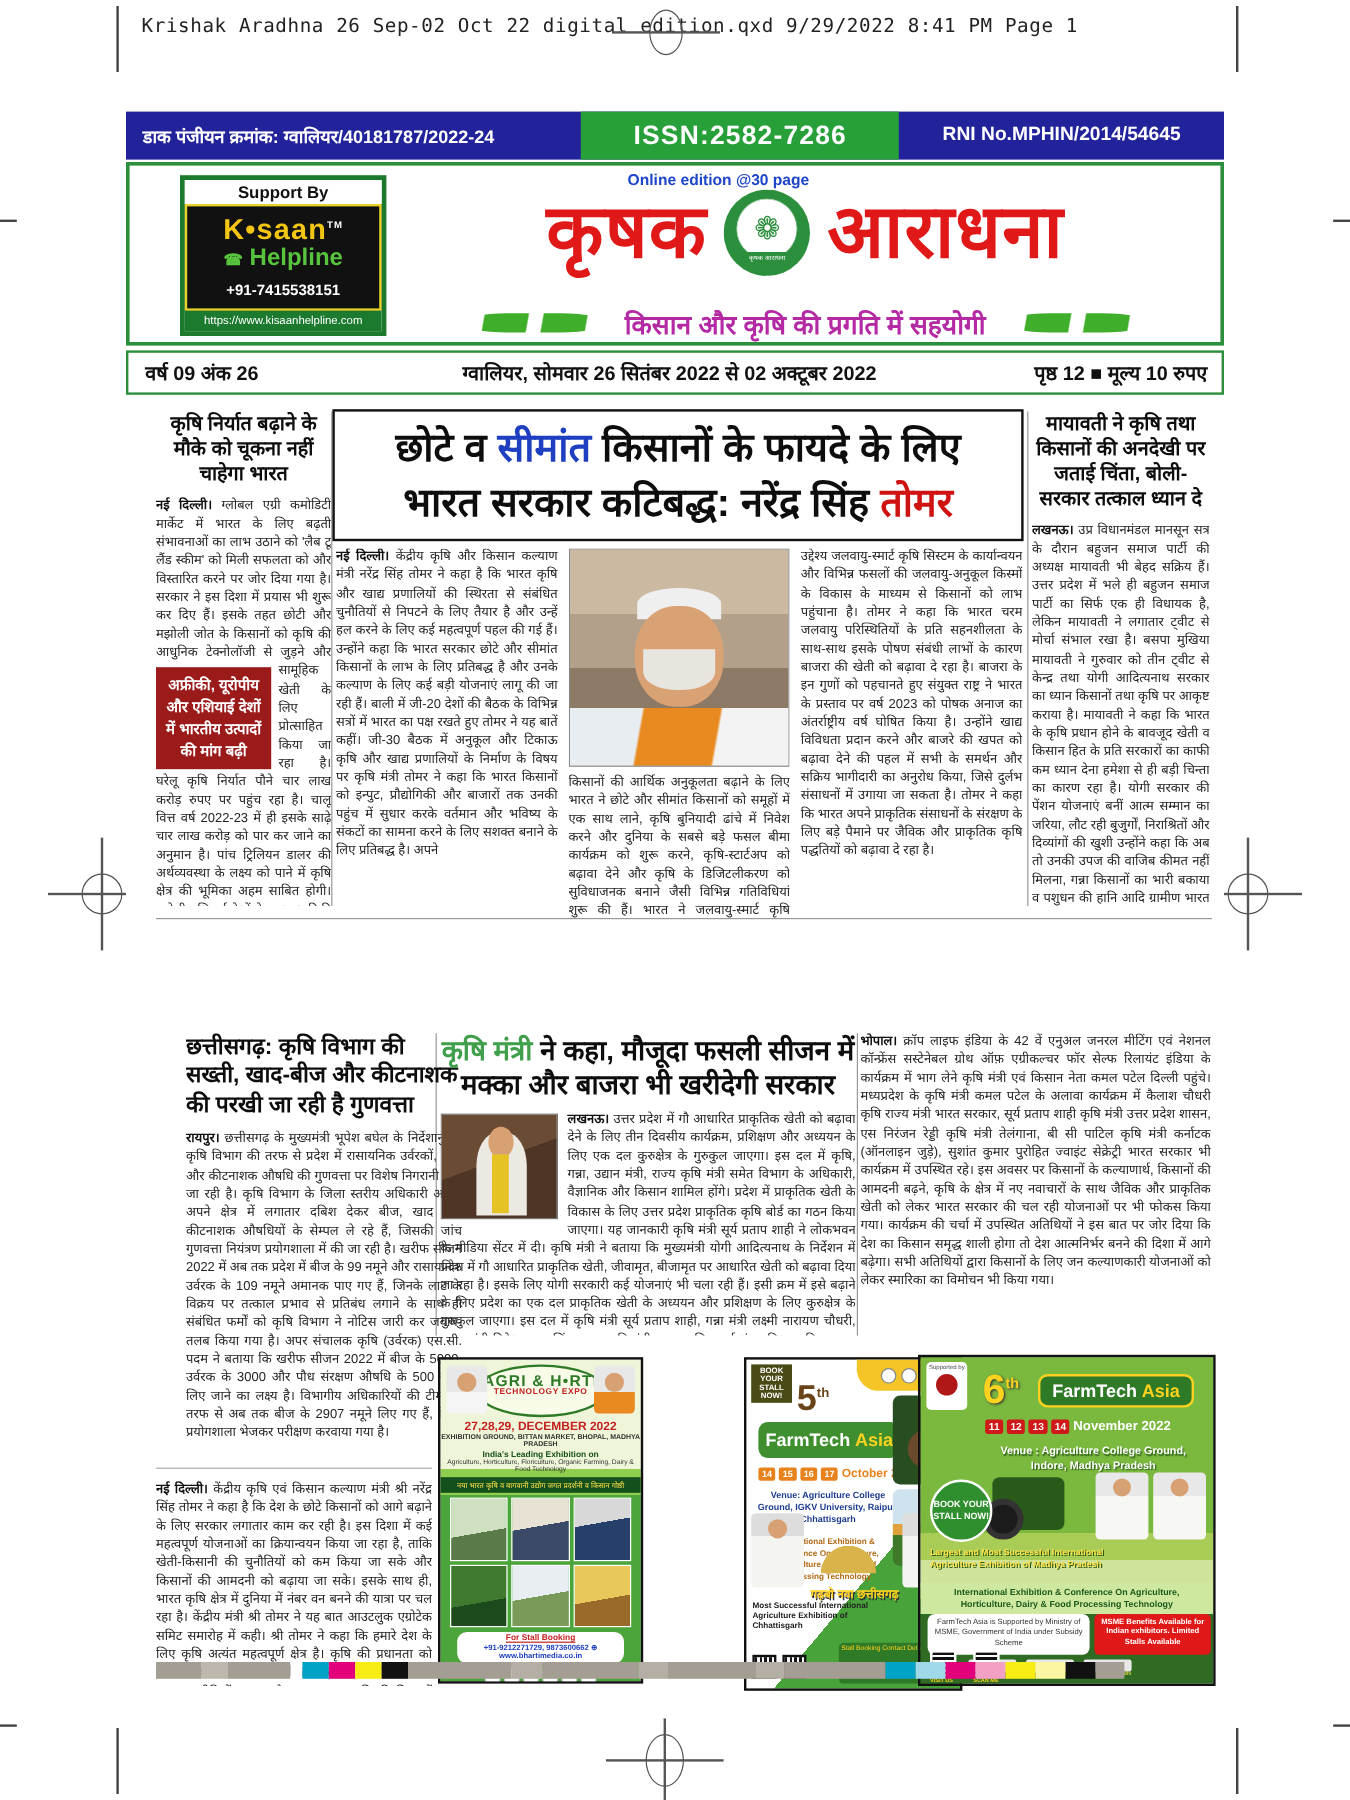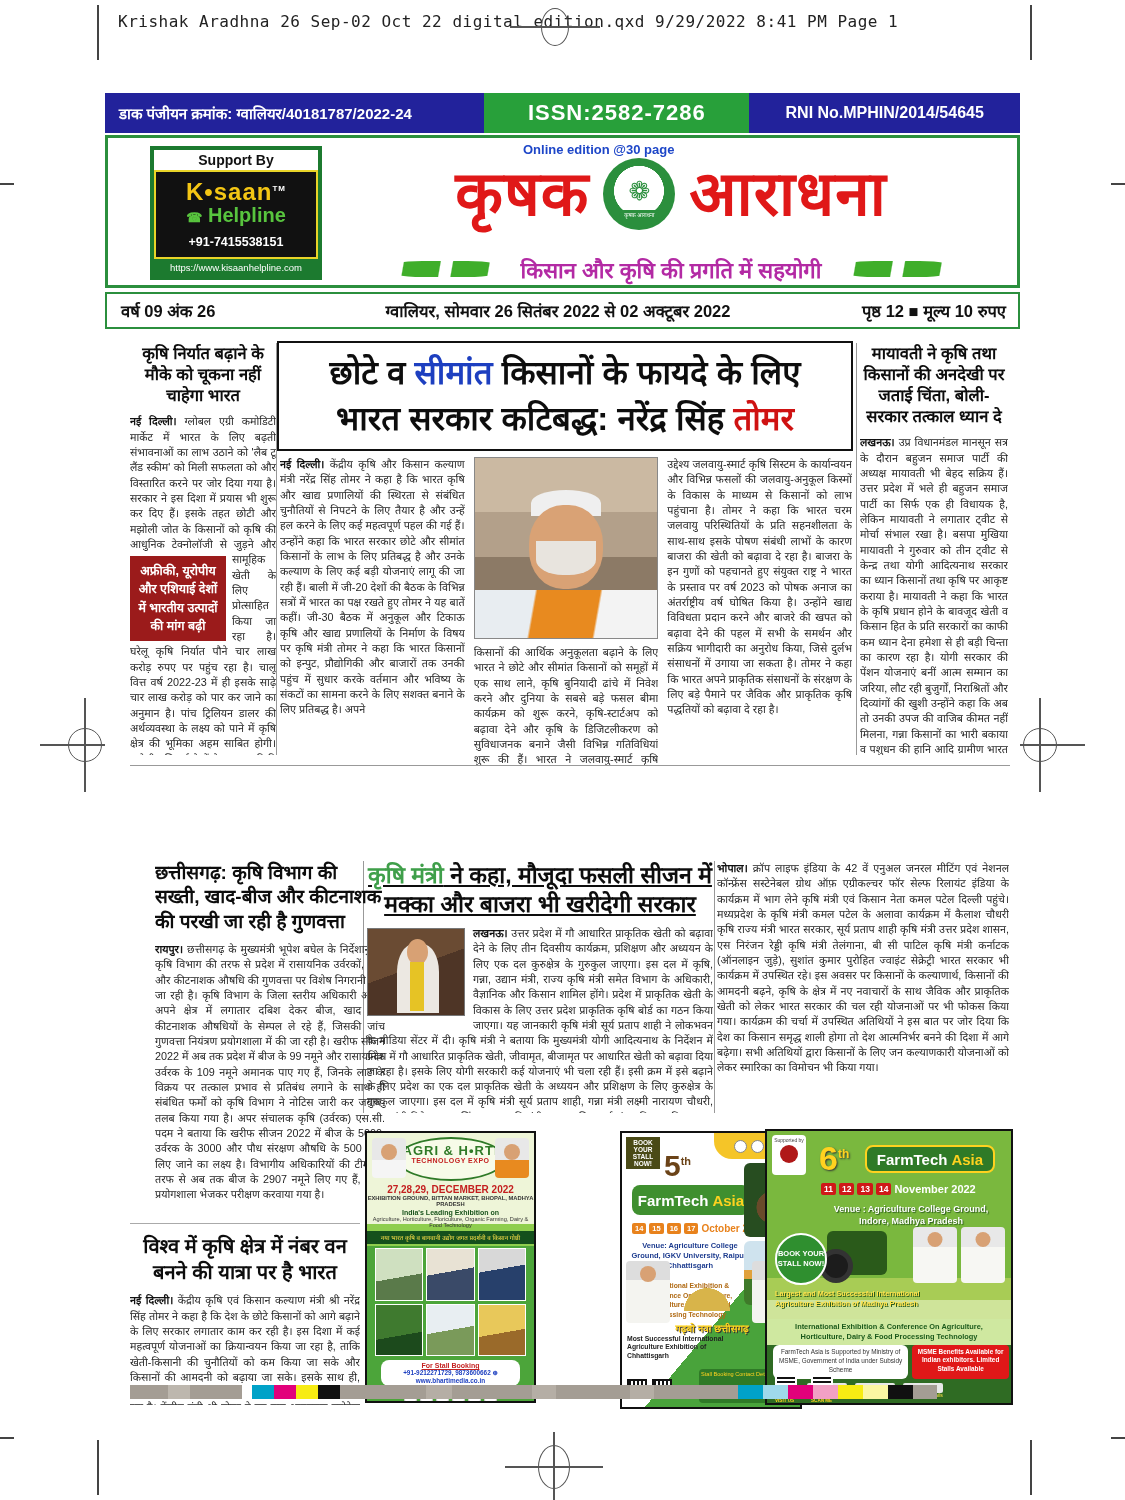--- a/index.html
+++ b/index.html
@@ -68,21 +68,21 @@
   .tomar-photo .beard { position:absolute; left:50%; top:46%; transform:translateX(-50%); width:60px; height:34px; border-radius:0 0 45% 45%; background:#e8e4de; }
   .tomar-photo .scarf { position:absolute; left:-10%; bottom:-26px; width:120%; height:74px; background:linear-gradient(100deg,#e8edf1 0 34%, #e88a1f 35% 62%, #f3f3f3 63% 100%); }
 
   .right-art { position:absolute; left:755px; top:6px; width:148px; height:412px; overflow:hidden; }
   .right-art .story-head { font-size:16.5px; margin-bottom:8px; }
 
   .chh-art { position:absolute; left:25px; top:524px; width:230px; height:346px; overflow:hidden;margin-left:25px; }
   .chh-art .story-head { text-align:left; font-size:19px; margin-bottom:8px; }
 
   .km-art { position:absolute; left:262px; top:524px; width:346px; height:252px; overflow:hidden; }
-  .km-art .story-head { font-size:23px; margin-bottom:6px;text-decoration:underline; }
+  .km-art .story-head { font-size:23px; margin-bottom:6px; }
   .km-art .green { color:#3f9f4a; }
   .km-photo { float:left; width:98px; height:88px; margin:2px 8px 4px 0; border:1px solid #777; position:relative; overflow:hidden;
      background:linear-gradient(160deg,#6a4b33 0 40%, #4a3categorical 0, #51382a 40% 100%); background:linear-gradient(160deg,#6a4b33 0 45%, #4e3526 45% 100%); }
   .km-photo .fig { position:absolute; left:30%; top:18%; width:44%; height:80%; background:#ece8e2; border-radius:40% 40% 0 0; }
   .km-photo .fface { position:absolute; left:41%; top:12%; width:22%; height:30%; background:#d8a174; border-radius:50%; }
   .km-photo .scarf2 { position:absolute; left:44%; top:38%; width:14%; height:58%; background:#e6c325; }
 
   .conf-art { position:absolute; left:612px; top:524px; width:292px; height:252px; overflow:hidden; }
   .conf-art .story-head { font-size:18px; margin-bottom:6px; }
 
@@ -298,21 +298,20 @@
         </div>
       </div>
 
       <div class="conf-art">
         <div class="bodytext">
           <b>भोपाल।</b><span> क्रॉप लाइफ इंडिया के 42 वें एनुअल जनरल मीटिंग एवं नेशनल कॉन्फ्रेंस सस्टेनेबल ग्रोथ ऑफ़ एग्रीकल्चर फॉर सेल्फ रिलायंट इंडिया के कार्यक्रम में भाग लेने कृषि मंत्री एवं किसान नेता कमल पटेल दिल्ली पहुंचे। मध्यप्रदेश के कृषि मंत्री कमल पटेल के अलावा कार्यक्रम में कैलाश चौधरी कृषि राज्य मंत्री भारत सरकार, सूर्य प्रताप शाही कृषि मंत्री उत्तर प्रदेश शासन, एस निरंजन रेड्डी कृषि मंत्री तेलंगाना, बी सी पाटिल कृषि मंत्री कर्नाटक (ऑनलाइन जुड़े), सुशांत कुमार पुरोहित ज्वाइंट सेक्रेट्री भारत सरकार भी कार्यक्रम में उपस्थित रहे। इस अवसर पर किसानों के कल्याणार्थ, किसानों की आमदनी बढ़ने, कृषि के क्षेत्र में नए नवाचारों के साथ जैविक और प्राकृतिक खेती को लेकर भारत सरकार की चल रही योजनाओं पर भी फोकस किया गया। कार्यक्रम की चर्चा में उपस्थित अतिथियों ने इस बात पर जोर दिया कि देश का किसान समृद्ध शाली होगा तो देश आत्मनिर्भर बनने की दिशा में आगे बढ़ेगा। सभी अतिथियों द्वारा किसानों के लिए जन कल्याणकारी योजनाओं को लेकर स्मारिका का विमोचन भी किया गया।</span>
         </div>
       </div>
 
       <div class="num1-art">
-        <div class="story-head">विश्व में कृषि क्षेत्र में नंबर वन बनने की यात्रा पर है भारत</div>
         <div class="bodytext">
           <b>नई दिल्ली।</b><span> केंद्रीय कृषि एवं किसान कल्याण मंत्री श्री नरेंद्र सिंह तोमर ने कहा है कि देश के छोटे किसानों को आगे बढ़ाने के लिए सरकार लगातार काम कर रही है। इस दिशा में कई महत्वपूर्ण योजनाओं का क्रियान्वयन किया जा रहा है, ताकि खेती-किसानी की चुनौतियों को कम किया जा सके और किसानों की आमदनी को बढ़ाया जा सके। इसके साथ ही, भारत कृषि क्षेत्र में दुनिया में नंबर वन बनने की यात्रा पर चल रहा है। केंद्रीय मंत्री श्री तोमर ने यह बात आउटलुक एग्रोटेक समिट समारोह में कही। श्री तोमर ने कहा कि हमारे देश के लिए कृषि अत्यंत महत्वपूर्ण क्षेत्र है। कृषि की प्रधानता को हमने स्वीकार किया है, इस लिहाज से इसकी प्रगति, इसमें बदलाव, नीतियों का समावेशन, सहकार आदि की दिशा में काम किया जा रहा है।</span>
         </div>
       </div>
 
       <div class="ad ad1">
         <div class="ports">
           <div class="port"></div>
           <div class="port r"></div>
         </div>

